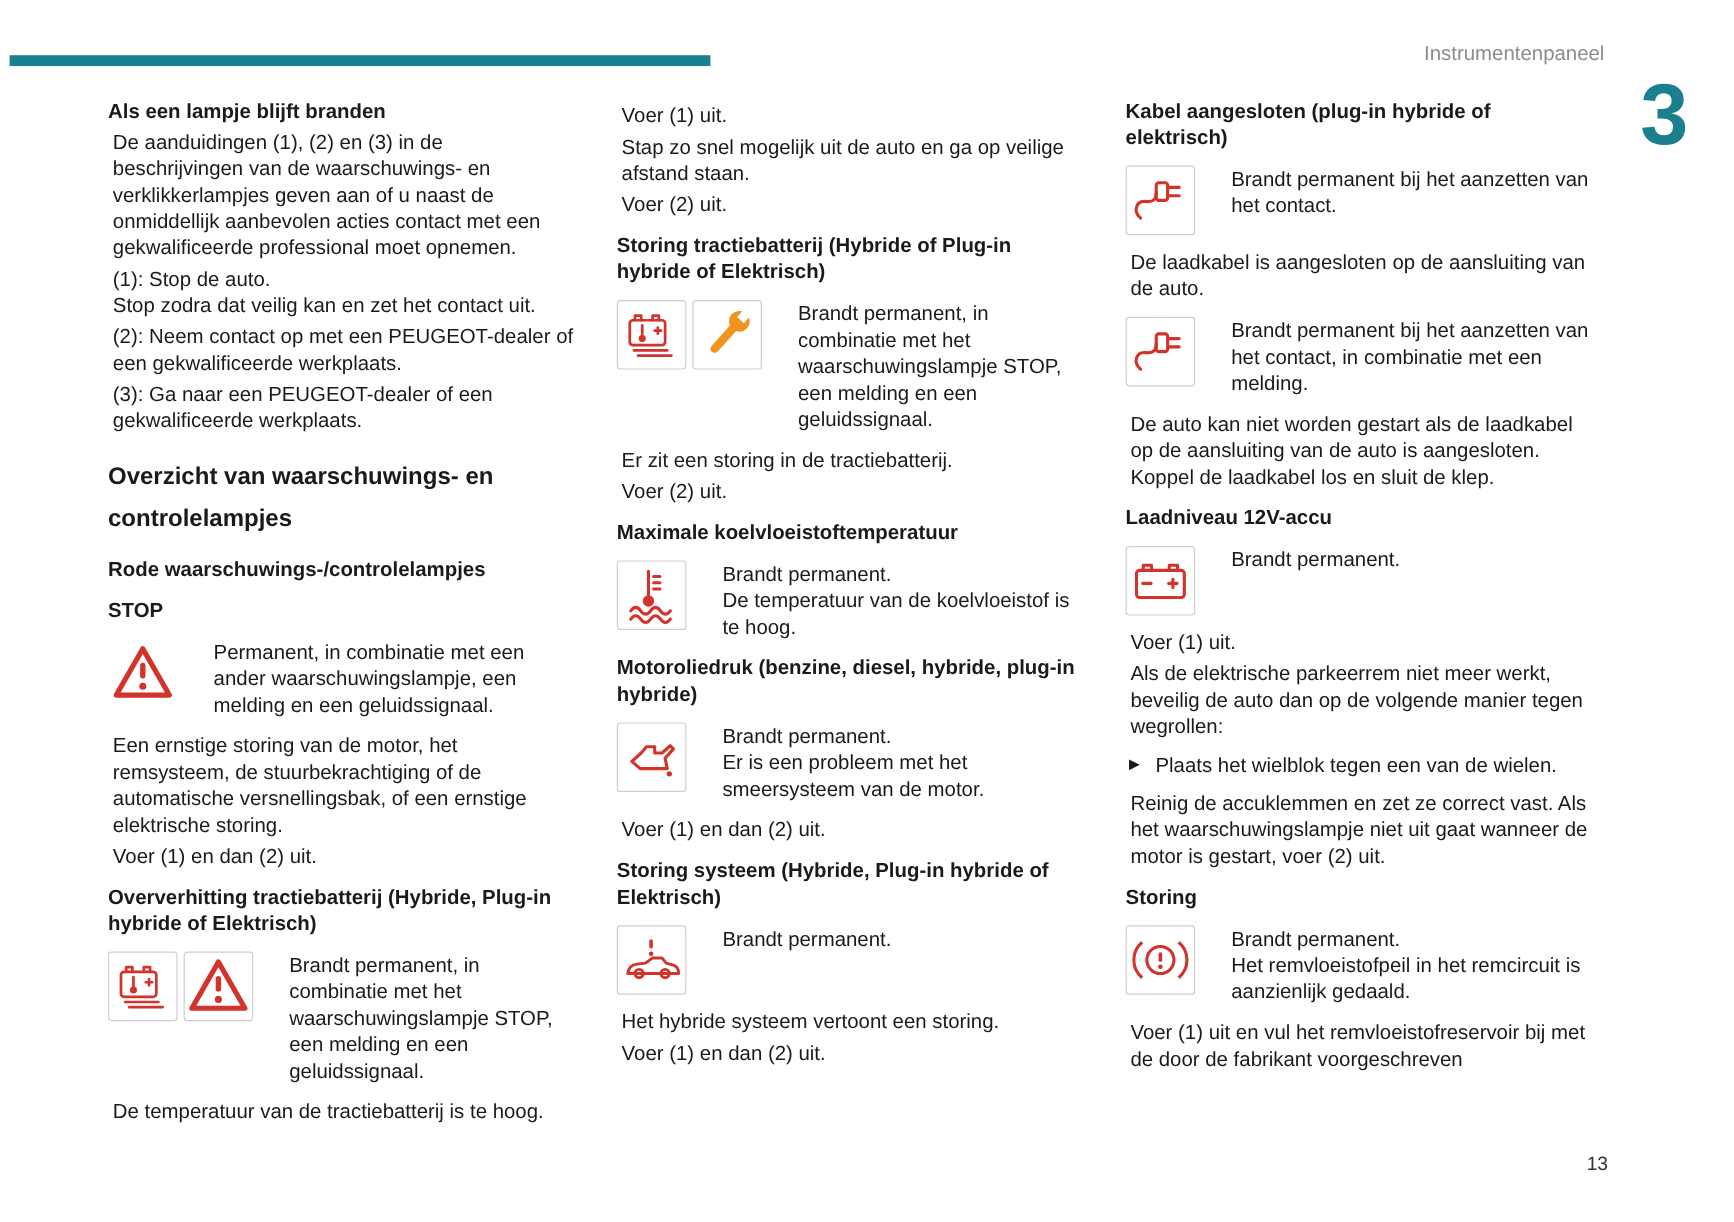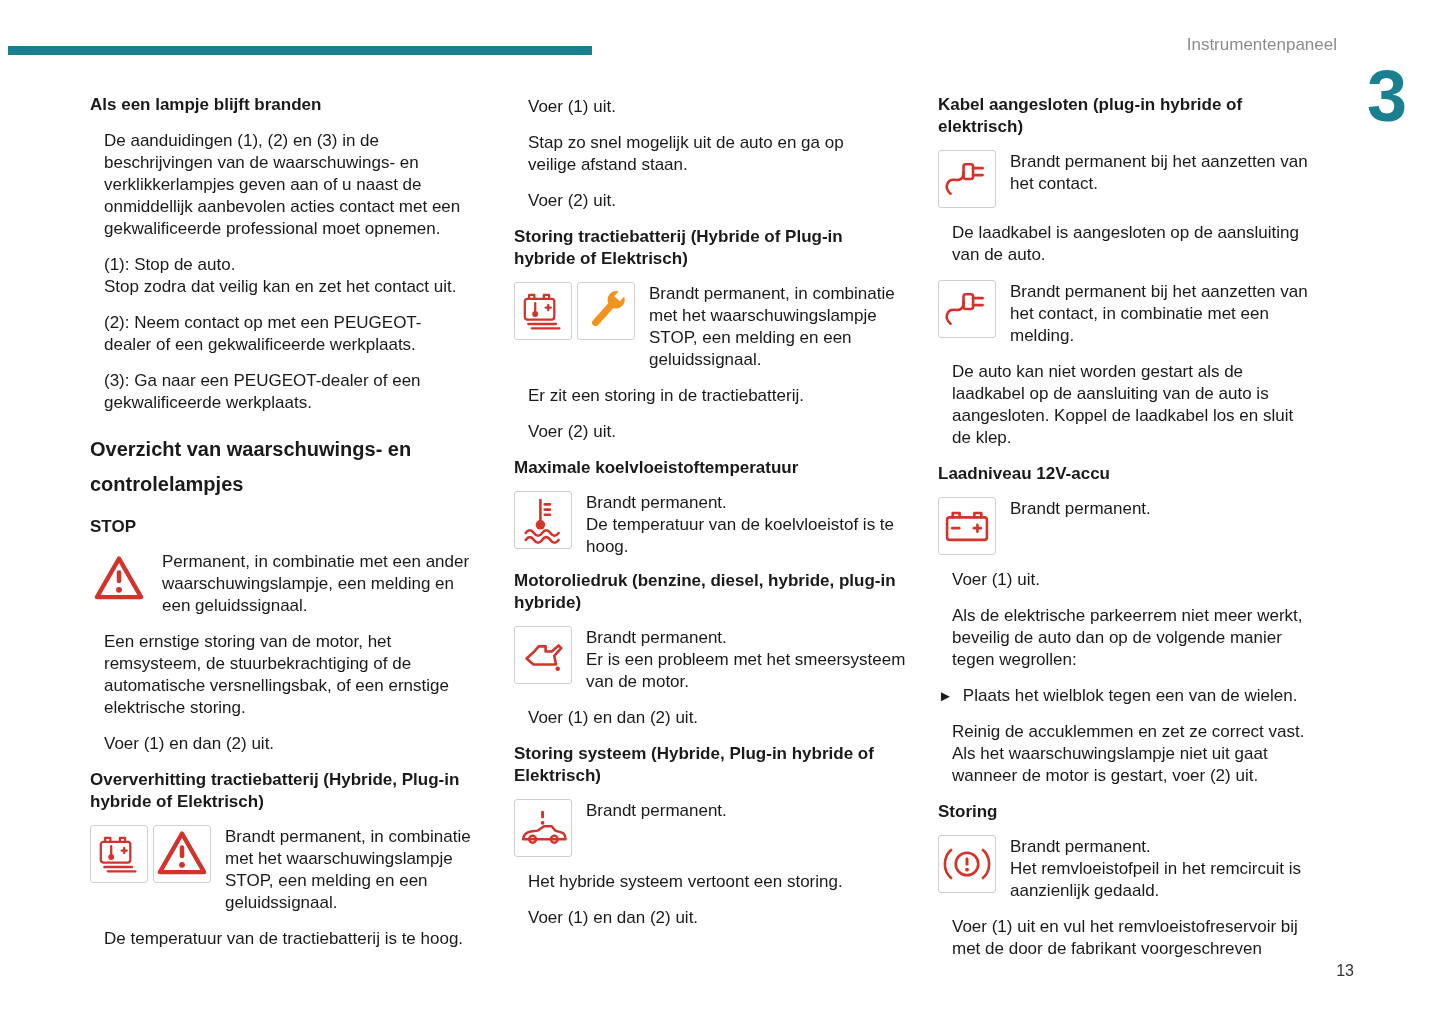--- a/index.html
+++ b/index.html
@@ -8,35 +8,35 @@
     background:#ffffff;
     font-family:"Liberation Sans", sans-serif;
     color:#1a1a1a;
     position:relative;
     overflow:hidden;
   }
   .page { position:absolute; inset:0;padding-left:11px; }
   .top-rule { position:absolute; left:8px; top:46px; width:584px; height:9px; background:#1a7f8e; }
   .header-label { position:absolute; top:35px; right:108px; font-size:17px; color:#8c8c8c; }
   .chapter-num { position:absolute; top:60px; right:38px; font-size:72px; font-weight:bold; color:#1a7f8e; line-height:1; }
-  .page-num { position:absolute; right:91px; bottom:38px; font-size:16px; color:#333; }
+  .page-num { position:absolute; right:105px; bottom:38px; font-size:16px; color:#333; }
 
   .col { position:absolute; top:82px; width:392px; font-size:17px; line-height:22px; }
   .col1 { left:90px; }
   .col2 { left:514px; }
   .col3 { left:938px; }
 
   .h { font-size:17px; font-weight:bold; line-height:22px; margin:12px 0 4px; }
-  .h.first { margin-top:12px; }
+  .h.first { margin-top:0; }
   .big-h { font-size:20px; font-weight:bold; line-height:35px; margin:18px 0 14px; max-width:345px; }
-  .p { margin:14px; }
+  .p { margin:4px; }
   .bold { font-weight:normal; }
   .block { display:block; }
 
-  .icon-row { display:flex; gap:14px; margin:12px 0; align-items:flex-start; }
+  .icon-row { display:flex; gap:30px; margin:12px 0; align-items:flex-start; }
   .icons-pair { display:flex; gap:5px; flex:0 0 auto; }
   .icon-box {
     width:58px; height:58px; flex:0 0 auto;
     border:1px solid #cfcfcf; border-radius:3px;
     display:flex; align-items:center; justify-content:center;
     background:#fff;
   }
   .icon-box.plain { border:none; }
   .icon-box svg { width:52px; height:52px; display:block; }
   .icon-text { flex:1; padding-top:1px; }
@@ -60,20 +60,21 @@
     <p class="p"><span>De aanduidingen </span><span class="bold">(1), (2)</span><span> en </span><span class="bold">(3)</span><span> in de beschrijvingen van de waarschuwings- en verklikkerlampjes geven aan of u naast de onmiddellijk aanbevolen acties contact met een gekwalificeerde professional moet opnemen.</span></p>
 
     <p class="p"><span class="bold block">(1): Stop de auto.</span><span>Stop zodra dat veilig kan en zet het contact uit.</span></p>
 
     <p class="p"><span class="bold">(2)</span><span>: Neem contact op met een PEUGEOT-dealer of een gekwalificeerde werkplaats.</span></p>
 
     <p class="p"><span class="bold">(3)</span><span>: Ga naar een PEUGEOT-dealer of een gekwalificeerde werkplaats.</span></p>
 
     <div class="big-h">Overzicht van waarschuwings- en controlelampjes</div>
 
+    <div class="h first">Rode waarschuwings-/controlelampjes</div>
     <div class="h">STOP</div>
 
     <div class="icon-row">
       <div class="icon-box plain">
         <svg viewBox="0 0 60 60" aria-hidden="true">
           <path d="M30 6.5 L55.5 51 H4.5 Z" fill="none" stroke="#d2332b" stroke-width="5" stroke-linejoin="round"></path>
           <rect x="27.4" y="20" width="5.2" height="15" rx="2.6" fill="#d2332b"></rect>
           <circle cx="30" cy="42.5" r="3.4" fill="#d2332b"></circle>
         </svg>
       </div>

